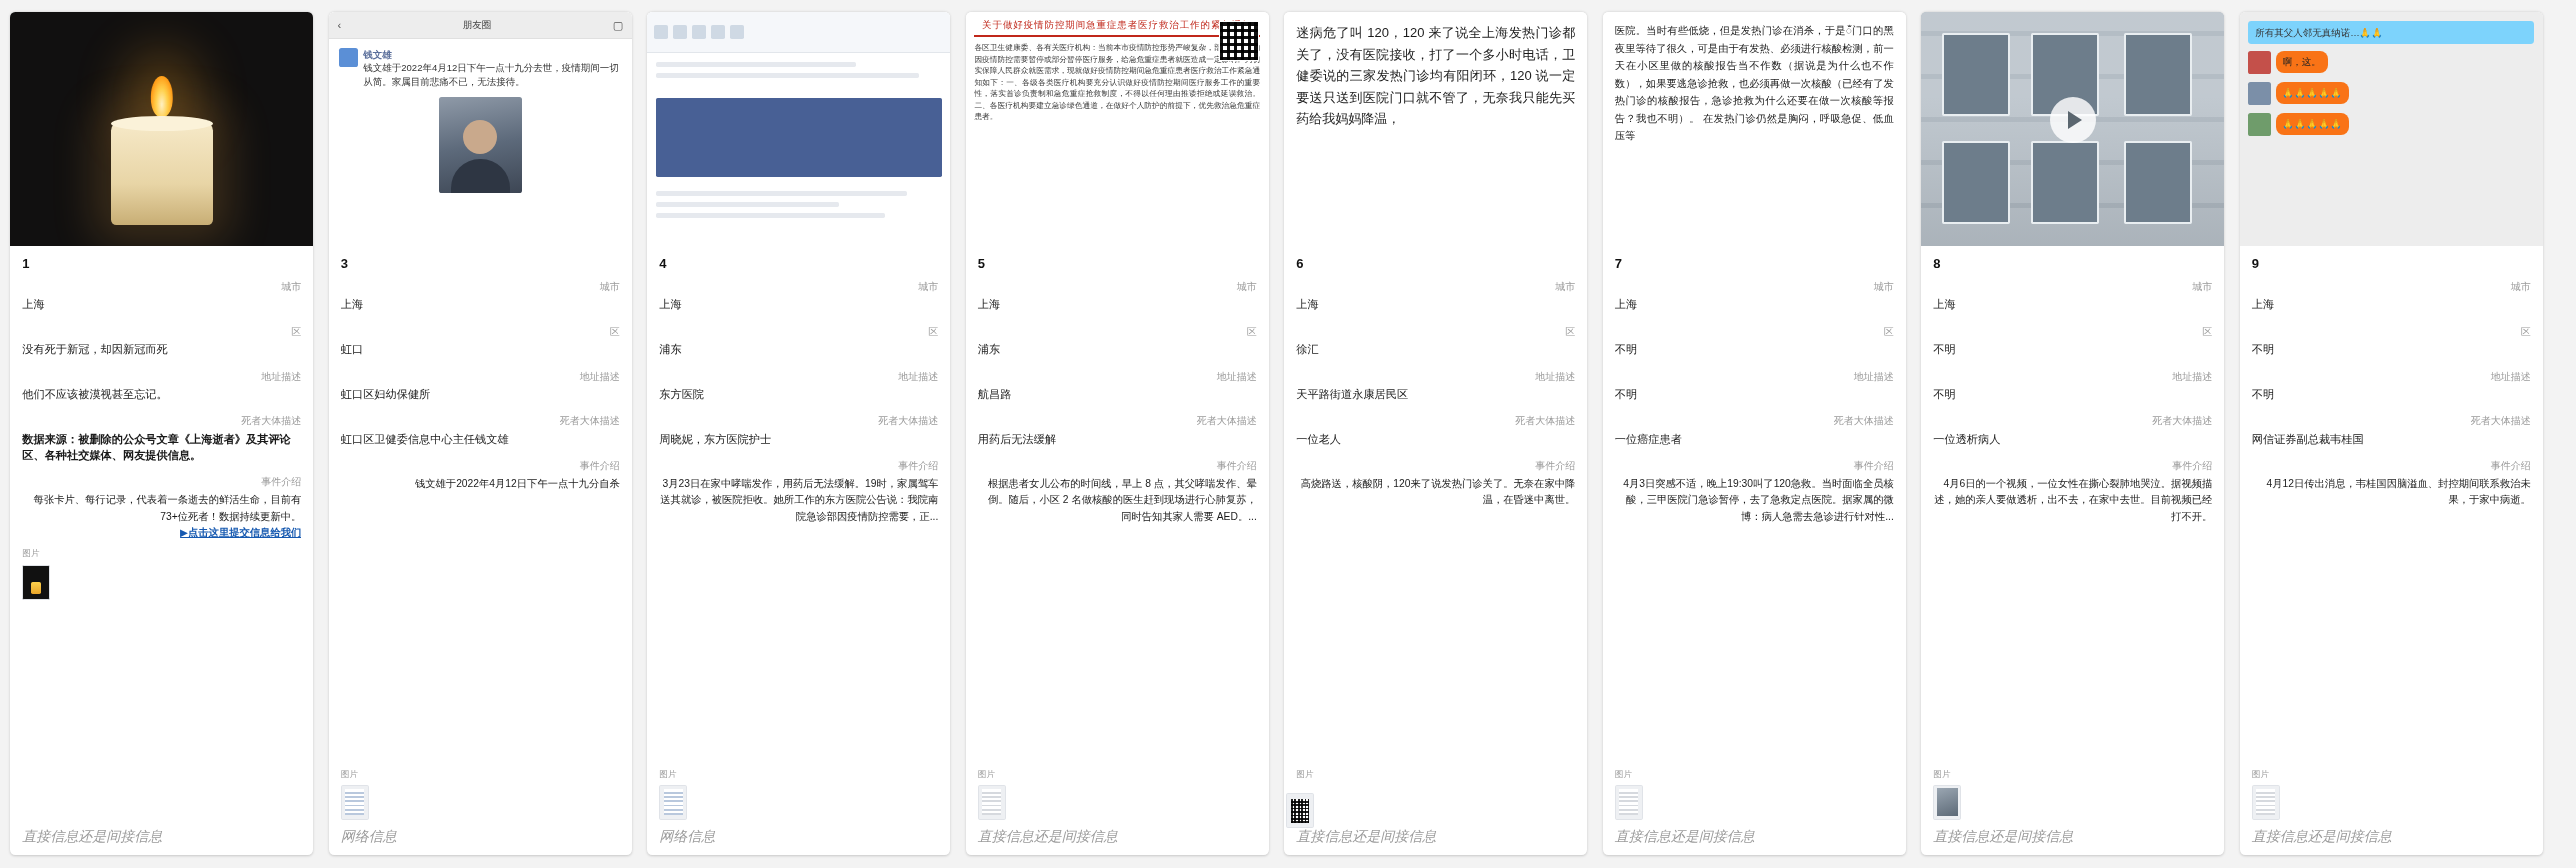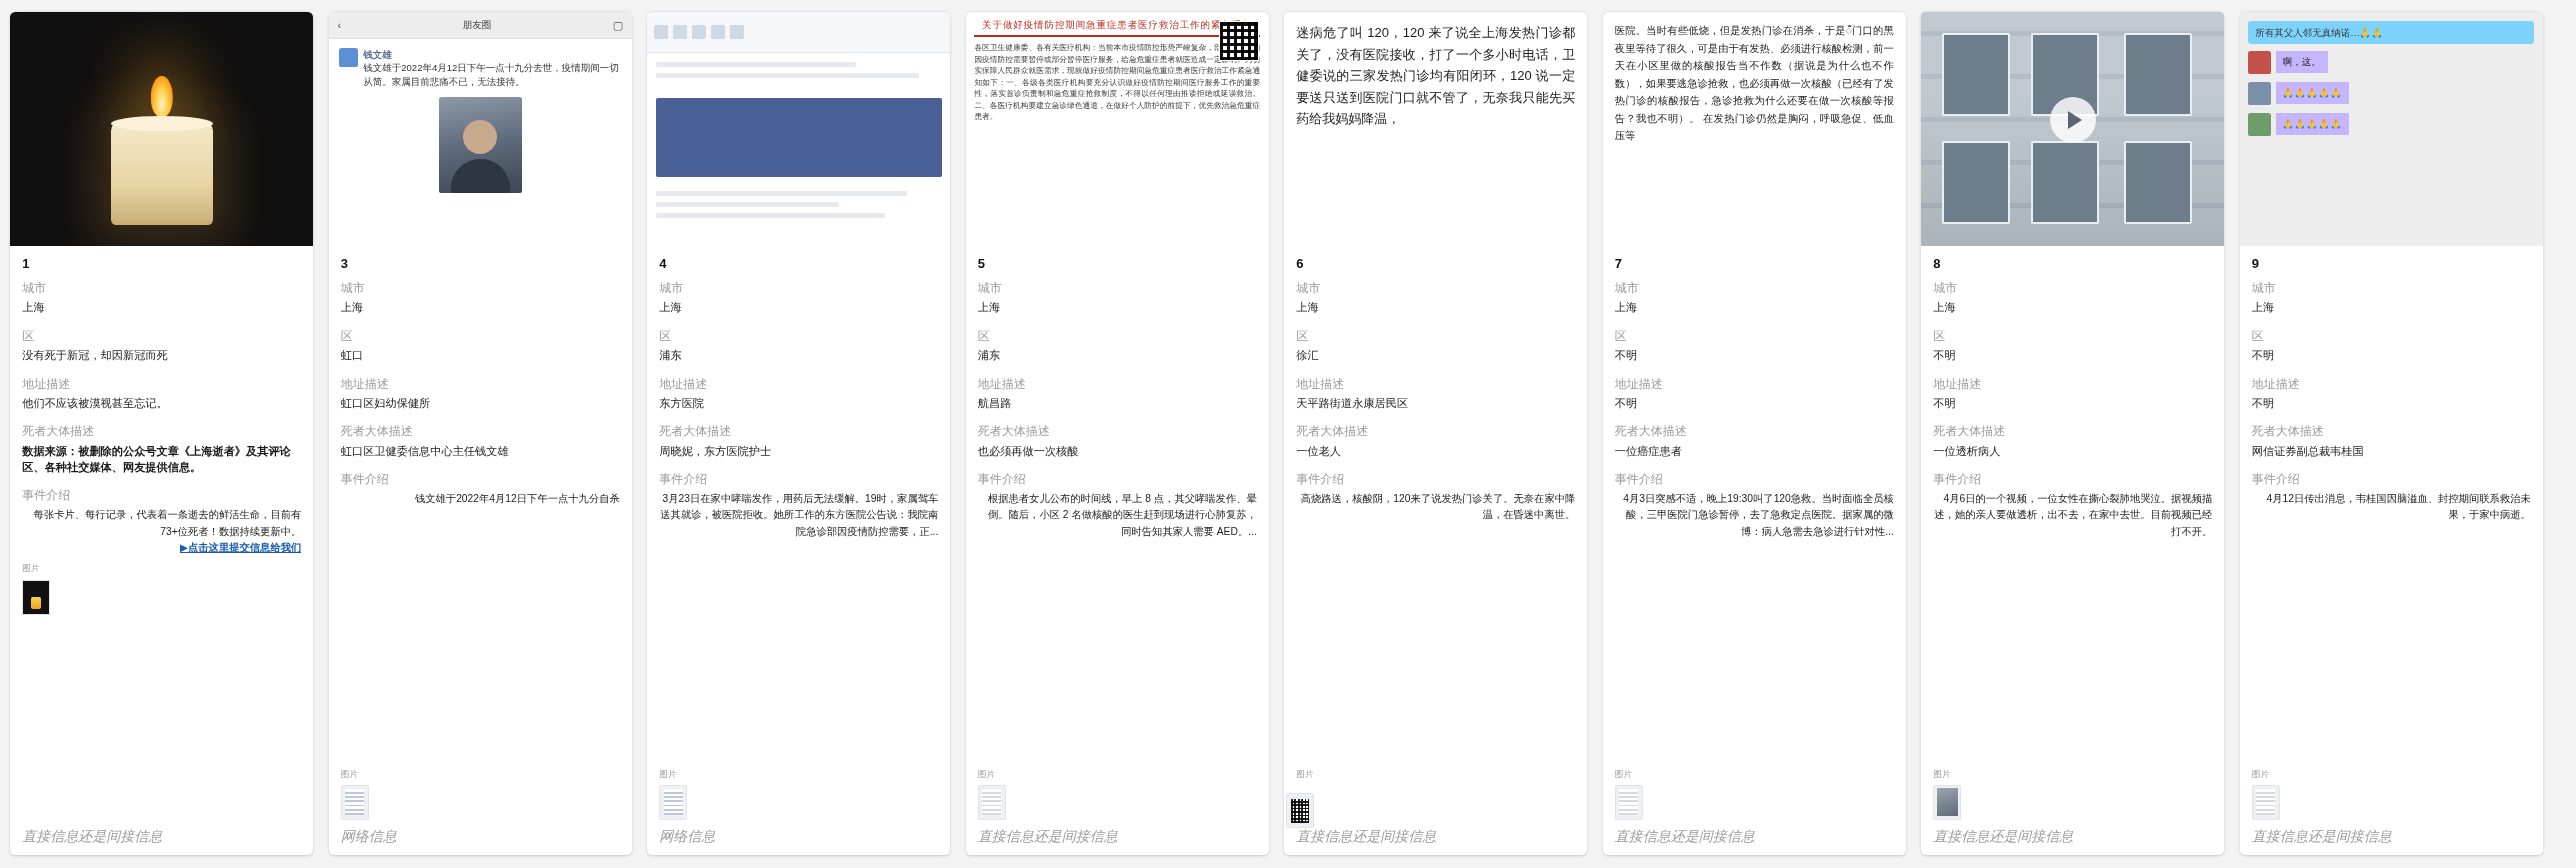--- a/index.html
+++ b/index.html
@@ -291,22 +291,22 @@
   }
   .chat-av {
     width: 22.4px; height: 22.4px;
     border-radius: 2.6px;
     background: #c4504a;
     flex: 0 0 22.4px;
   }
   .chat-av.b { background: #7b8fa8; }
   .chat-av.c { background: #6f9c6b; }
   .chat-bub {
-    background: #c4b5fd;
-    border-radius: 0;
+    background: #f97316;
+    border-radius: 8px;
     padding: 4.3px 6.9px;
     color: #222;
     max-width: 198px;
     line-height: 1.4;
     text-align: center;
   }
   
   .body {
     padding: 10.3px 12px 8.6px;
     box-sizing: border-box;
@@ -315,23 +315,24 @@
     flex-direction: column;
     overflow: hidden;
   }
   .idx {
     font-size: 13px;
     font-weight: bold;
     color: #111;
     margin-bottom: 8.6px;
   }
   .flabel {
-    font-size: 12px;
+    font-size: 10px;
     color: #9b9b9b;
     margin-bottom: 2.6px;
+    text-align: right;
   }
   .fvalue {
     font-size: 11.2px;
     color: #1a1a1a;
     margin-bottom: 12px;
     line-height: 1.45;
   }
   .fvalue.bold {
     font-weight: bold;
   }
@@ -527,21 +528,21 @@
       </div>
       <div class="body">
         <div class="idx">5</div>
         <div class="flabel">城市</div>
         <div class="fvalue">上海</div>
         <div class="flabel">区</div>
         <div class="fvalue">浦东</div>
         <div class="flabel">地址描述</div>
         <div class="fvalue">航昌路</div>
         <div class="flabel">死者大体描述</div>
-        <div class="fvalue">也必须再做一次核酸</div>
+        <div class="fvalue">用药后无法缓解</div>
         <div class="flabel">事件介绍</div>
         <div class="desc">根据患者女儿公布的时间线，早上 8 点，其父哮喘发作、晕倒。随后，小区 2 名做核酸的医生赶到现场进行心肺复苏，同时告知其家人需要 AED。...</div>
         <div class="spacer"></div>
         <div class="thumb-label">图片</div>
         <div class="thumb doc"></div>
         <div class="footer">直接信息还是间接信息</div>
       </div>
     </div>
 
     <div class="card">

